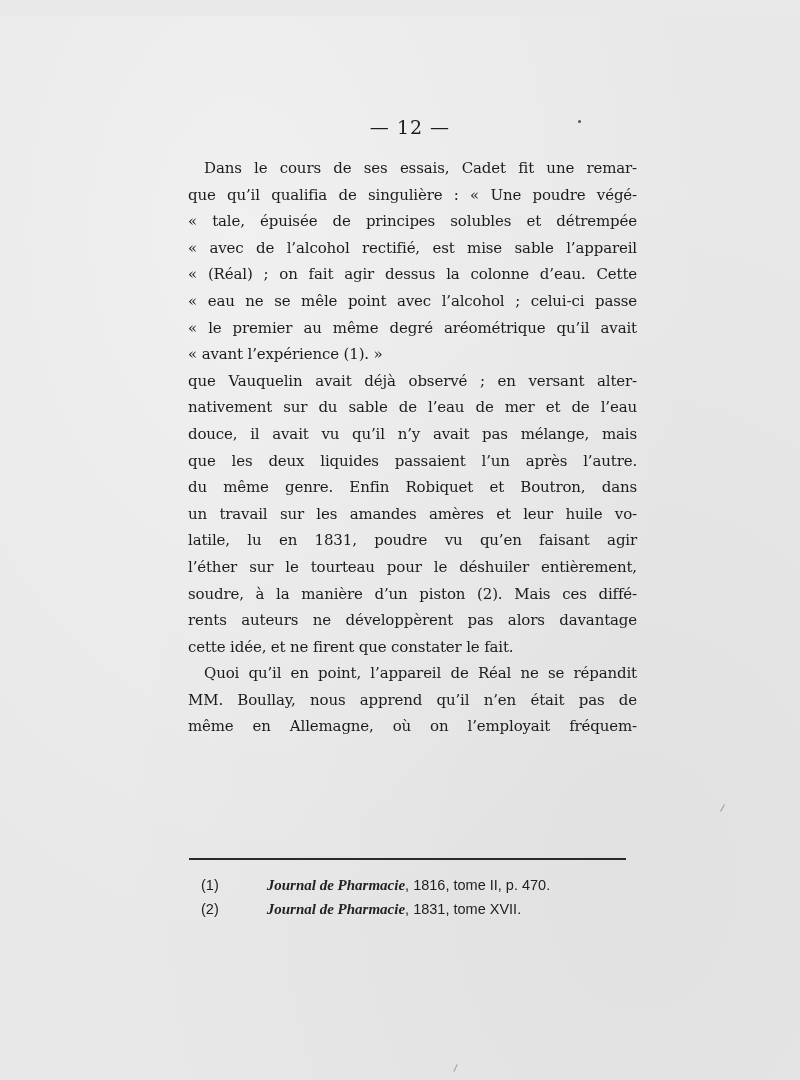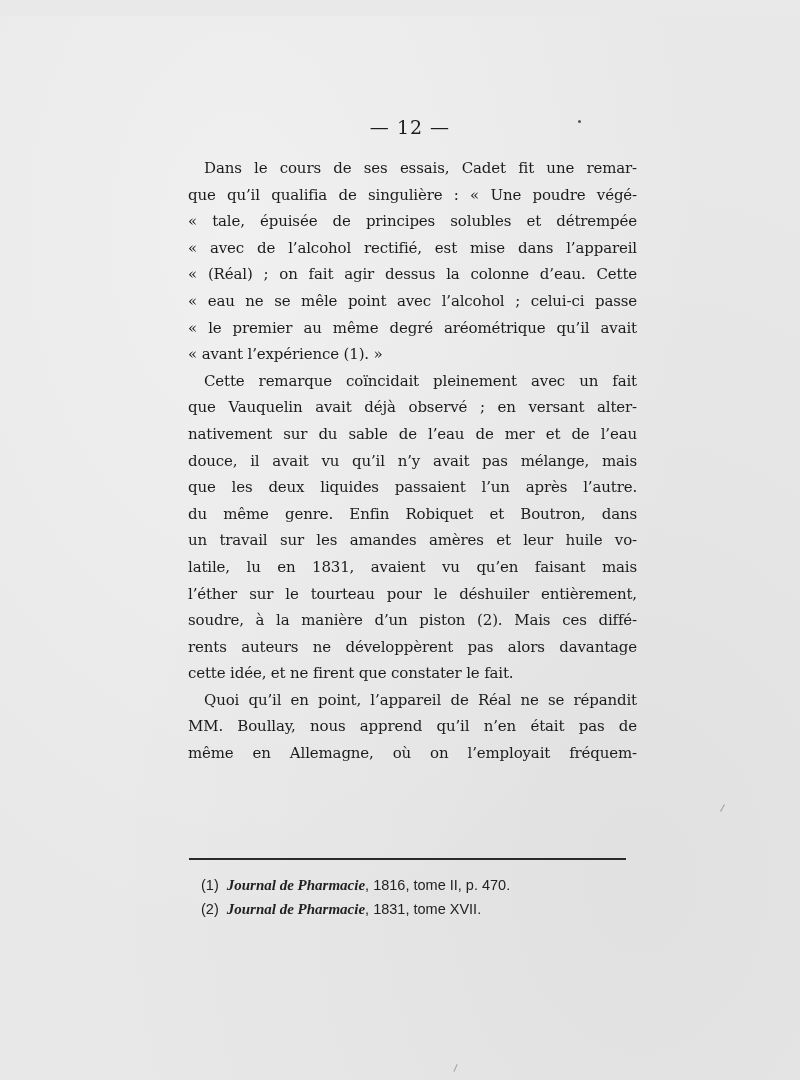--- a/index.html
+++ b/index.html
@@ -83,55 +83,55 @@
       display: block;
       height: 24px;
       line-height: 24px;
       white-space: nowrap;
     }
     .fn .journal {
       font-family: "Liberation Serif", "DejaVu Serif", serif;
       font-style: italic;
       font-weight: bold;
       font-size: 15px;
+      margin-left: 40px;
     }
     .fn .num { margin-right: 4px; }
     .mark {
       position: absolute;
       width: 1px;
       background: #999;
     }
   </style>
 </head>
 <body>
 
 <div class="page">
   <div class="folio">— 12 —</div>
   <div class="speck"></div>
 
   <div class="body-text">
 
     <span class="line indent">Dans le cours de ses essais, Cadet fit une remar-</span>
     <span class="line">que qu’il qualifia de singulière : « Une poudre végé-</span>
     <span class="line">« tale, épuisée de principes solubles et détrempée</span>
-    <span class="line">« avec de l’alcohol rectifié, est mise dans l’appareil</span>
+    <span class="line">« avec de l’alcohol rectifié, est mise sable l’appareil</span>
     <span class="line">« (Réal) ; on fait agir dessus la colonne d’eau. Cette</span>
     <span class="line">« eau ne se mêle point avec l’alcohol ; celui-ci passe</span>
     <span class="line">« le premier au même degré aréométrique qu’il avait</span>
     <span class="line last">« avant l’expérience (1). »</span>
 
-    <span class="line indent">Cette remarque coïncidait pleinement avec un fait</span>
     <span class="line">que Vauquelin avait déjà observé ; en versant alter-</span>
     <span class="line">nativement sur du sable de l’eau de mer et de l’eau</span>
     <span class="line">douce, il avait vu qu’il n’y avait pas mélange, mais</span>
     <span class="line">que les deux liquides passaient l’un après l’autre.</span>
 
     <span class="line">du même genre. Enfin Robiquet et Boutron, dans</span>
     <span class="line">un travail sur les amandes amères et leur huile vo-</span>
-    <span class="line">latile, lu en 1831, avaient vu qu’en faisant mais</span>
+    <span class="line">latile, lu en 1831, poudre vu qu’en faisant agir</span>
     <span class="line">l’éther sur le tourteau pour le déshuiler entièrement,</span>
     <span class="line">soudre, à la manière d’un piston (2). Mais ces diffé-</span>
     <span class="line">rents auteurs ne développèrent pas alors davantage</span>
     <span class="line last">cette idée, et ne firent que constater le fait.</span>
 
     <span class="line indent">Quoi qu’il en point, l’appareil de Réal ne se répandit</span>
     <span class="line">MM. Boullay, nous apprend qu’il n’en était pas de</span>
     <span class="line">même en Allemagne, où on l’employait fréquem-</span>
   </div>
 

